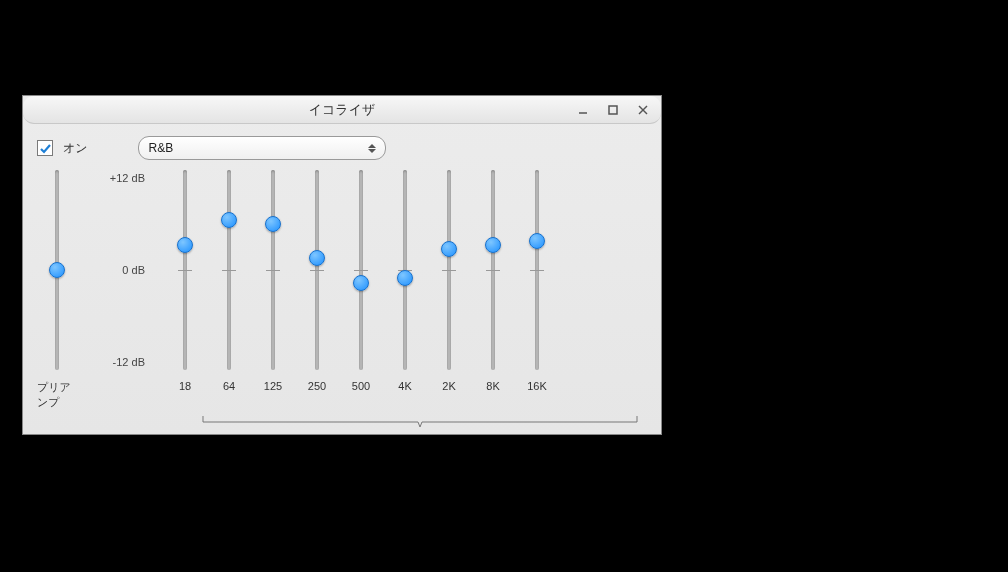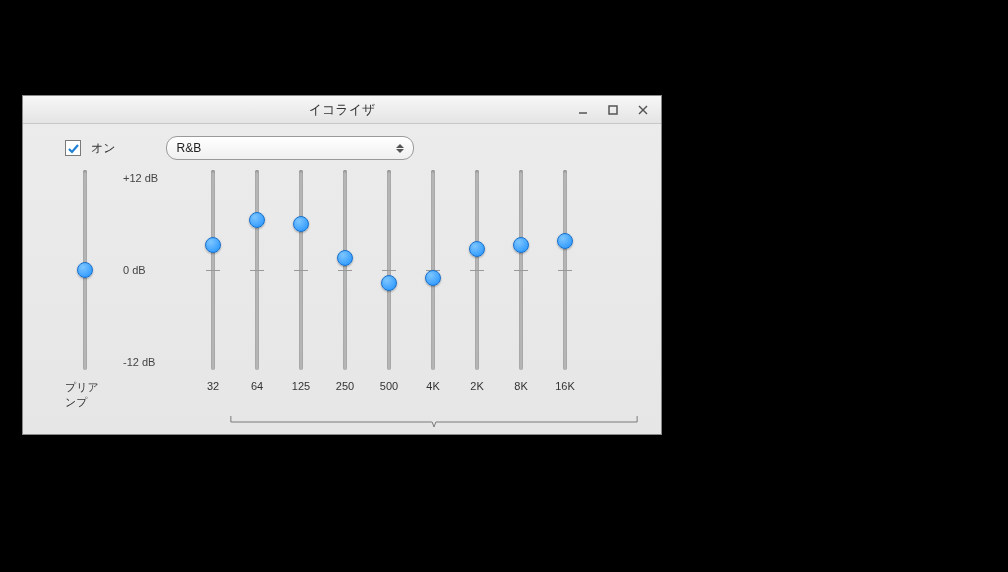--- a/index.html
+++ b/index.html
@@ -21,20 +21,21 @@
       box-shadow: 0 2px 8px rgba(0,0,0,.4);
     }
     .titlebar {
       height: 28px;
       background: linear-gradient(#f7f7f7, #e4e4e4);
       border-bottom: 1px solid #c8c8c8;
       display: flex;
       align-items: center;
       justify-content: center;
       position: relative;
+      border-radius: 11px;
     }
     .title {
       font-size: 13px;
       color: #333;
       font-weight: 500;
     }
     .winbtns {
       position: absolute;
       right: 4px;
       top: 0;
@@ -50,21 +51,20 @@
       align-items: center;
       justify-content: center;
       color: #555;
       cursor: pointer;
     }
     .winbtn svg { width: 12px; height: 12px; }
     .content {
       padding: 12px 14px 15px 14px;
       position: relative;
       height: calc(100% - 28px);
-      margin-left: 28px;
     }
     .toprow {
       display: flex;
       align-items: center;
       gap: 8px;
       margin-bottom: 10px;
     }
     .checkbox {
       width: 16px;
       height: 16px;
@@ -124,21 +124,21 @@
     .scale-col {
       display: flex;
       flex-direction: column;
       justify-content: space-between;
       height: 200px;
       padding-top: 2px;
       padding-bottom: 2px;
       font-size: 11px;
       color: #444;
       width: 50px;
-      text-align: left;
+      text-align: right;
     }
     .bands-col {
       display: flex;
       gap: 0;
     }
     .slider-track {
       width: 4px;
       height: 200px;
       background: #b8b8b8;
       border-radius: 2px;
@@ -258,21 +258,21 @@
         <span>+12 dB</span>
         <span>0 dB</span>
         <span>-12 dB</span>
       </div>
 
       <div class="bands-col" id="bands">
           <div class="band">
             <div class="slider-track">
               <div class="slider-thumb" style="top: 75px;"></div>
             </div>
-            <div class="band-label">32</div>
+            <div class="band-label">18</div>
           </div>
           <div class="band">
             <div class="slider-track">
               <div class="slider-thumb" style="top: 50px;"></div>
             </div>
             <div class="band-label">64</div>
           </div>
           <div class="band">
             <div class="slider-track">
               <div class="slider-thumb" style="top: 54.1667px;"></div>

